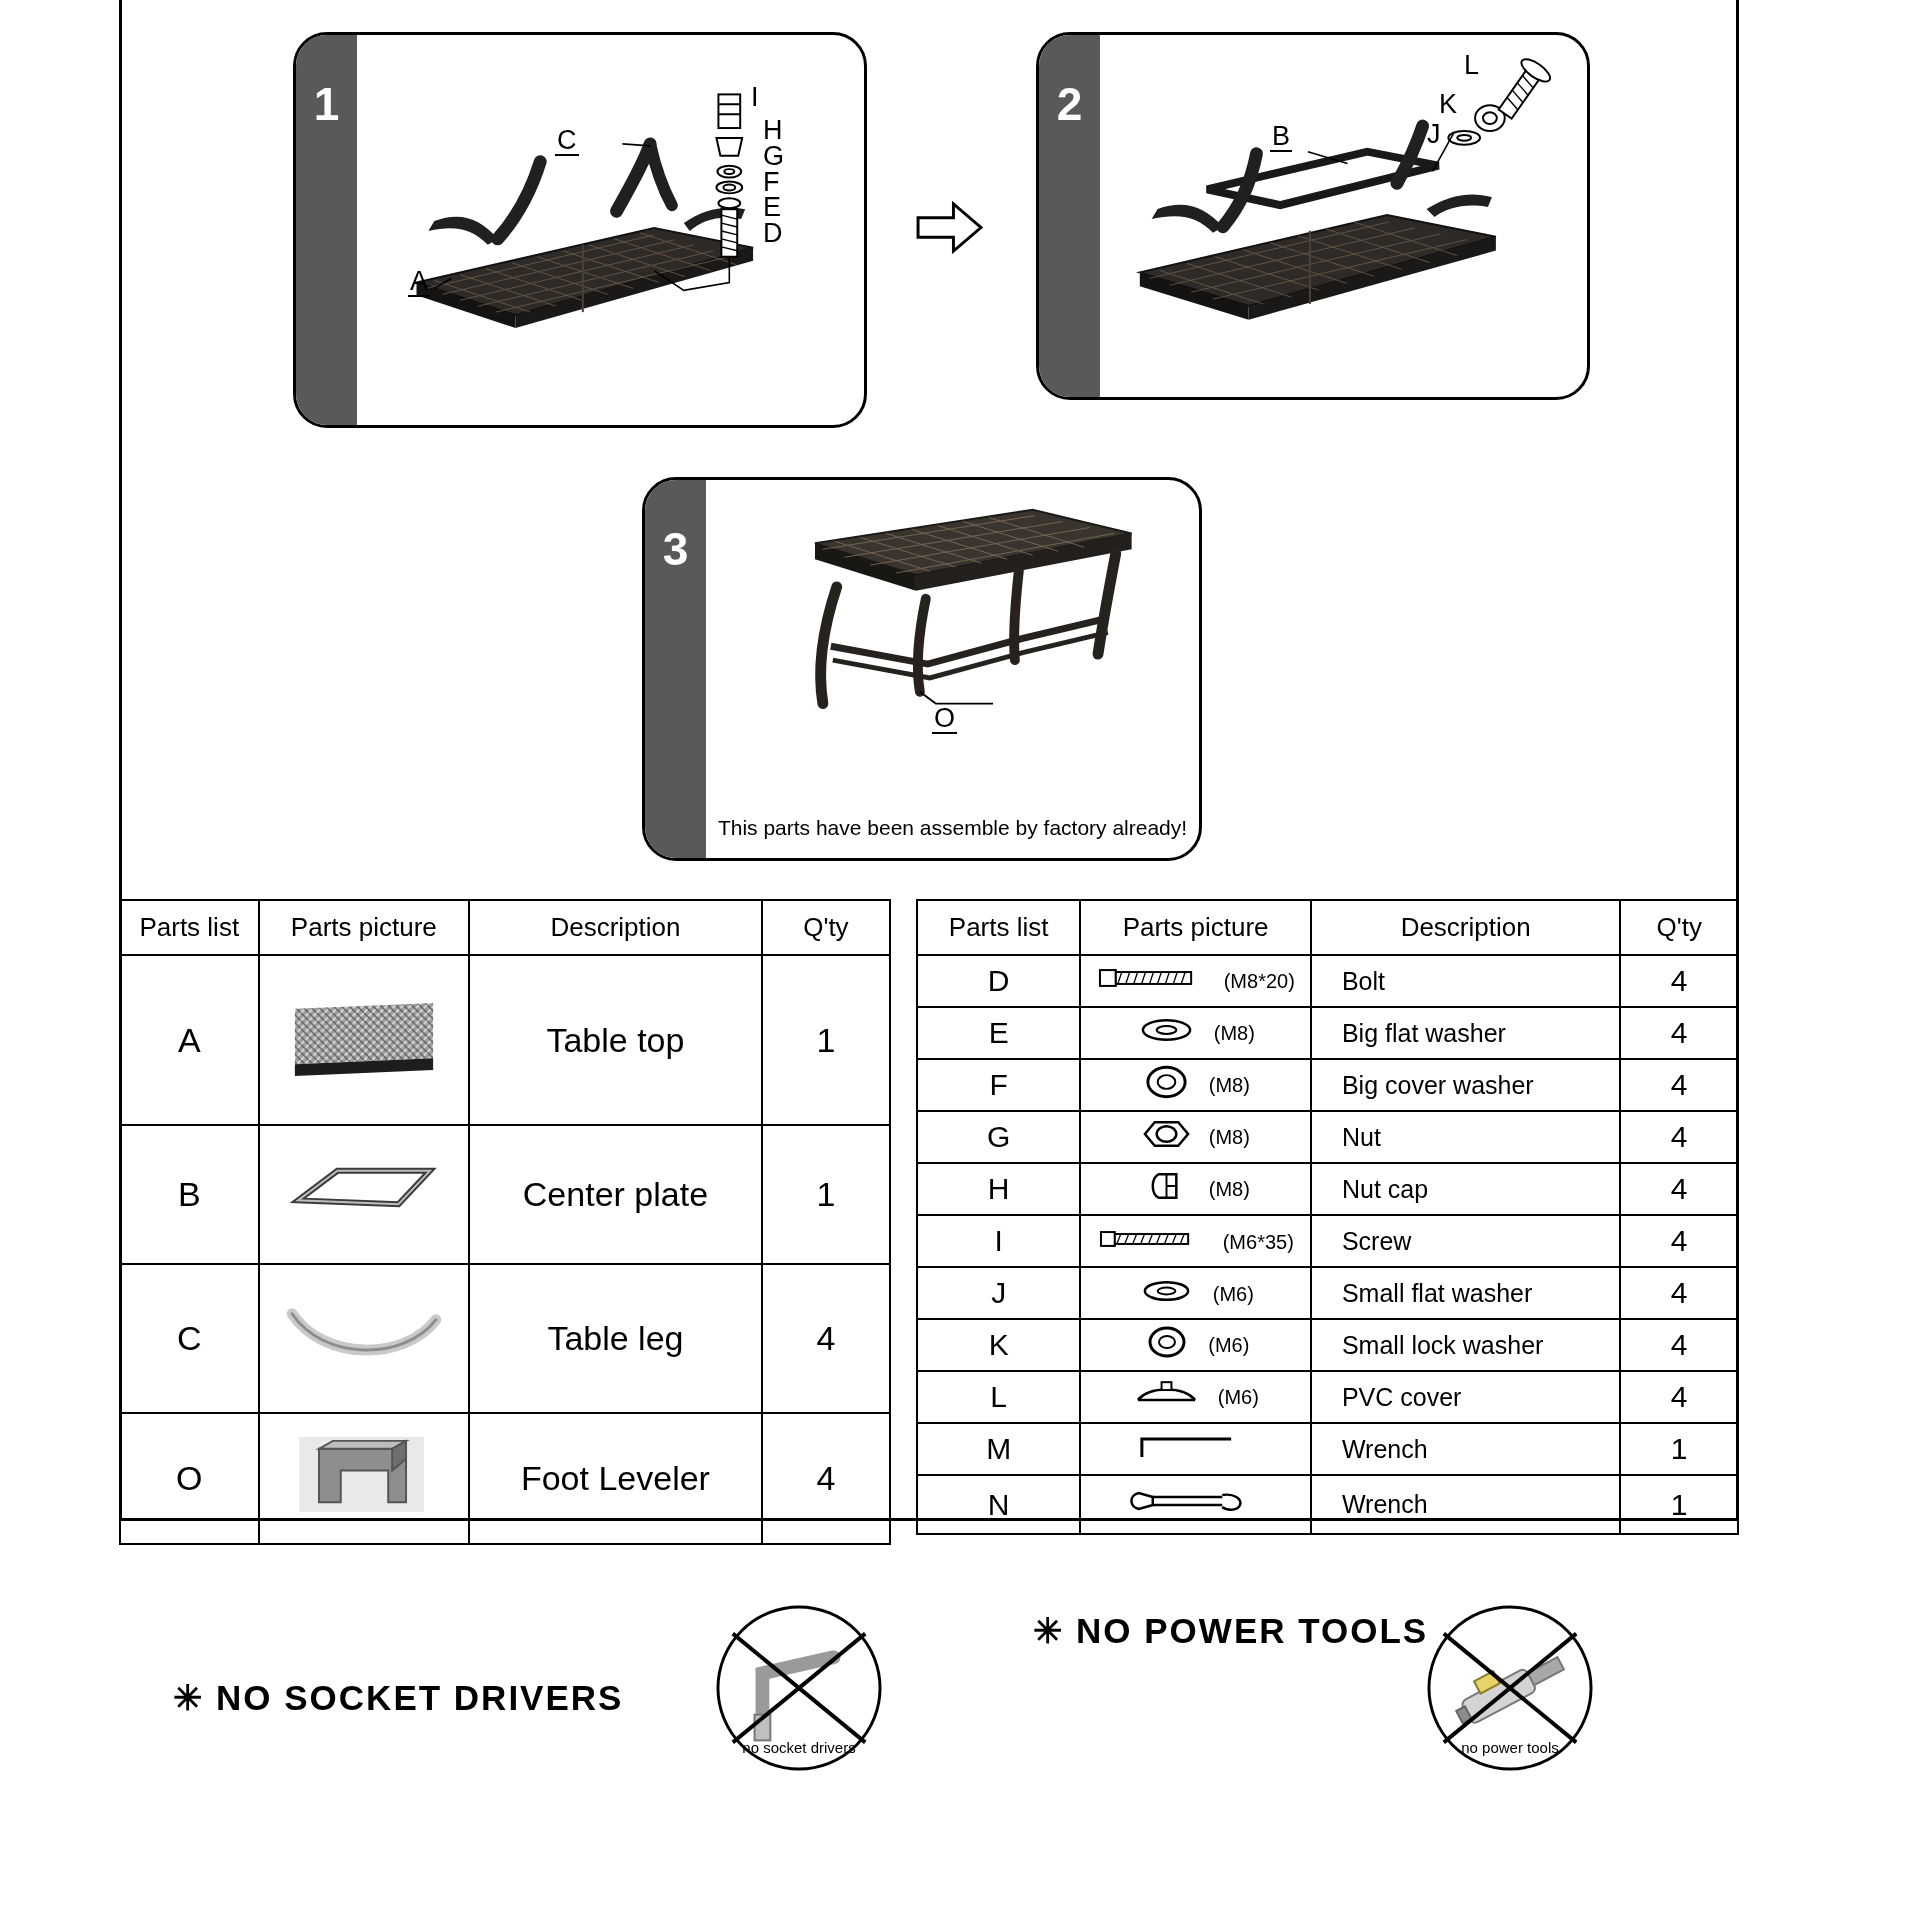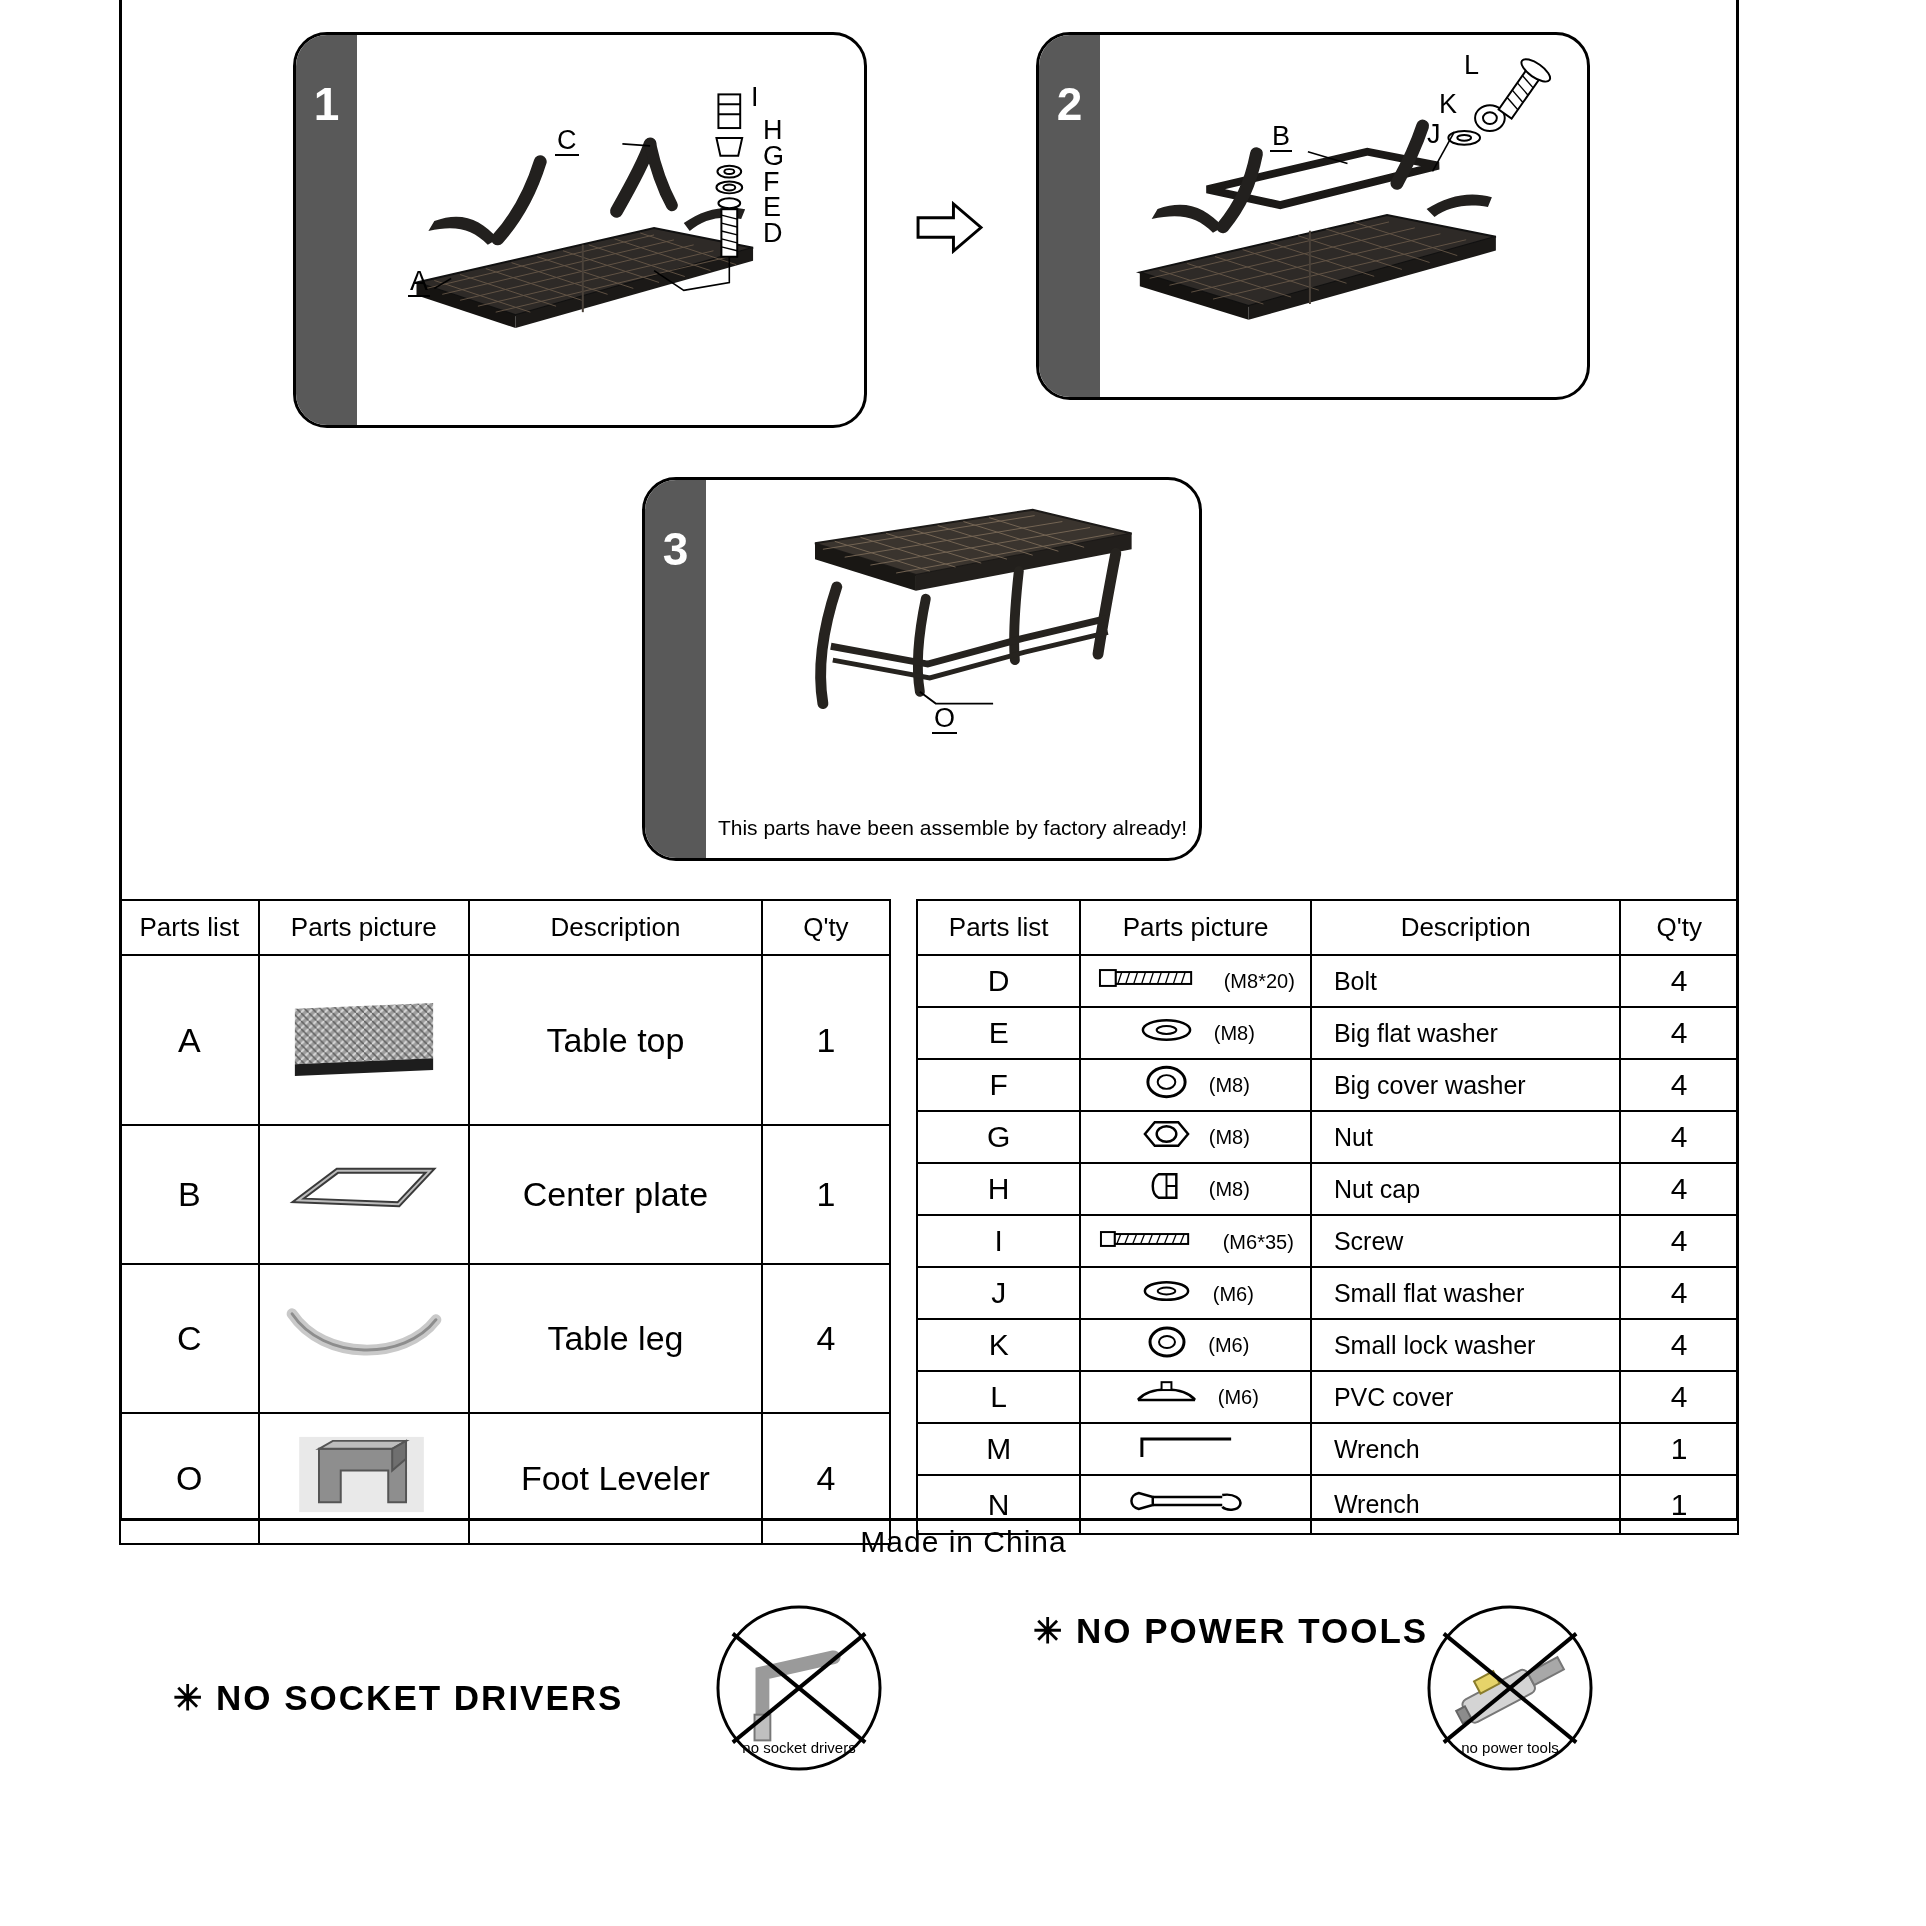--- a/index.html
+++ b/index.html
@@ -83,21 +83,21 @@
   #left-table .c-pic{width:198px;}
   #left-table .c-desc{width:277px;}
   #left-table .c-qty{width:119px;}
 
   #right-table th{height:51px;font-size:26px;}
   #right-table td{font-size:30px;height:48px;}
   #right-table .c-letter{width:139px;}
   #right-table .c-pic{width:198px;}
   #right-table .c-desc{width:267px;}
   #right-table .c-qty{width:99px;}
-  #right-table .desc-cell{text-align:left;padding-left:22px;font-size:25px;}
+  #right-table .desc-cell{text-align:left;padding-left:30px;font-size:25px;}
   #right-table .spec{font-size:20px;}
   .piccell{position:relative;}
   .piccell .svgwrap{display:inline-block;vertical-align:middle;}
   .piccell .spec{display:inline-block;vertical-align:middle;margin-left:8px;}
 
   
   .made-in{
     position:absolute;left:0;right:0;top:1525px;text-align:center;
     font-size:30px;letter-spacing:1px;
   }
@@ -554,21 +554,20 @@
             </svg>
           </span>
           <span class="spec"></span>
         </td>
         <td class="desc-cell">Wrench</td>
         <td>1</td>
       </tr>
     </tbody>
   </table>
 
-  <div class="made-in">Made   in   China</div>
 
   <div class="warn" id="warn2">✳ NO  POWER  TOOLS</div>
   <div class="warn" id="warn3">✳ NO  SOCKET  DRIVERS</div>
 
   <div class="nocircle" id="nocircle2" style="width:168px;height:168px;">
     <svg width="168" height="168" viewBox="0 0 170 170">
       <circle cx="85" cy="85" r="82" fill="#fff" stroke="#000" stroke-width="3"></circle>
       <g transform="rotate(-28,85,85)">
         <rect x="34" y="74" width="74" height="26" rx="6" fill="#d4d4d4" stroke="#777" stroke-width="2"></rect>
         <rect x="108" y="80" width="34" height="14" fill="#a8a8a8" stroke="#777" stroke-width="2"></rect>

